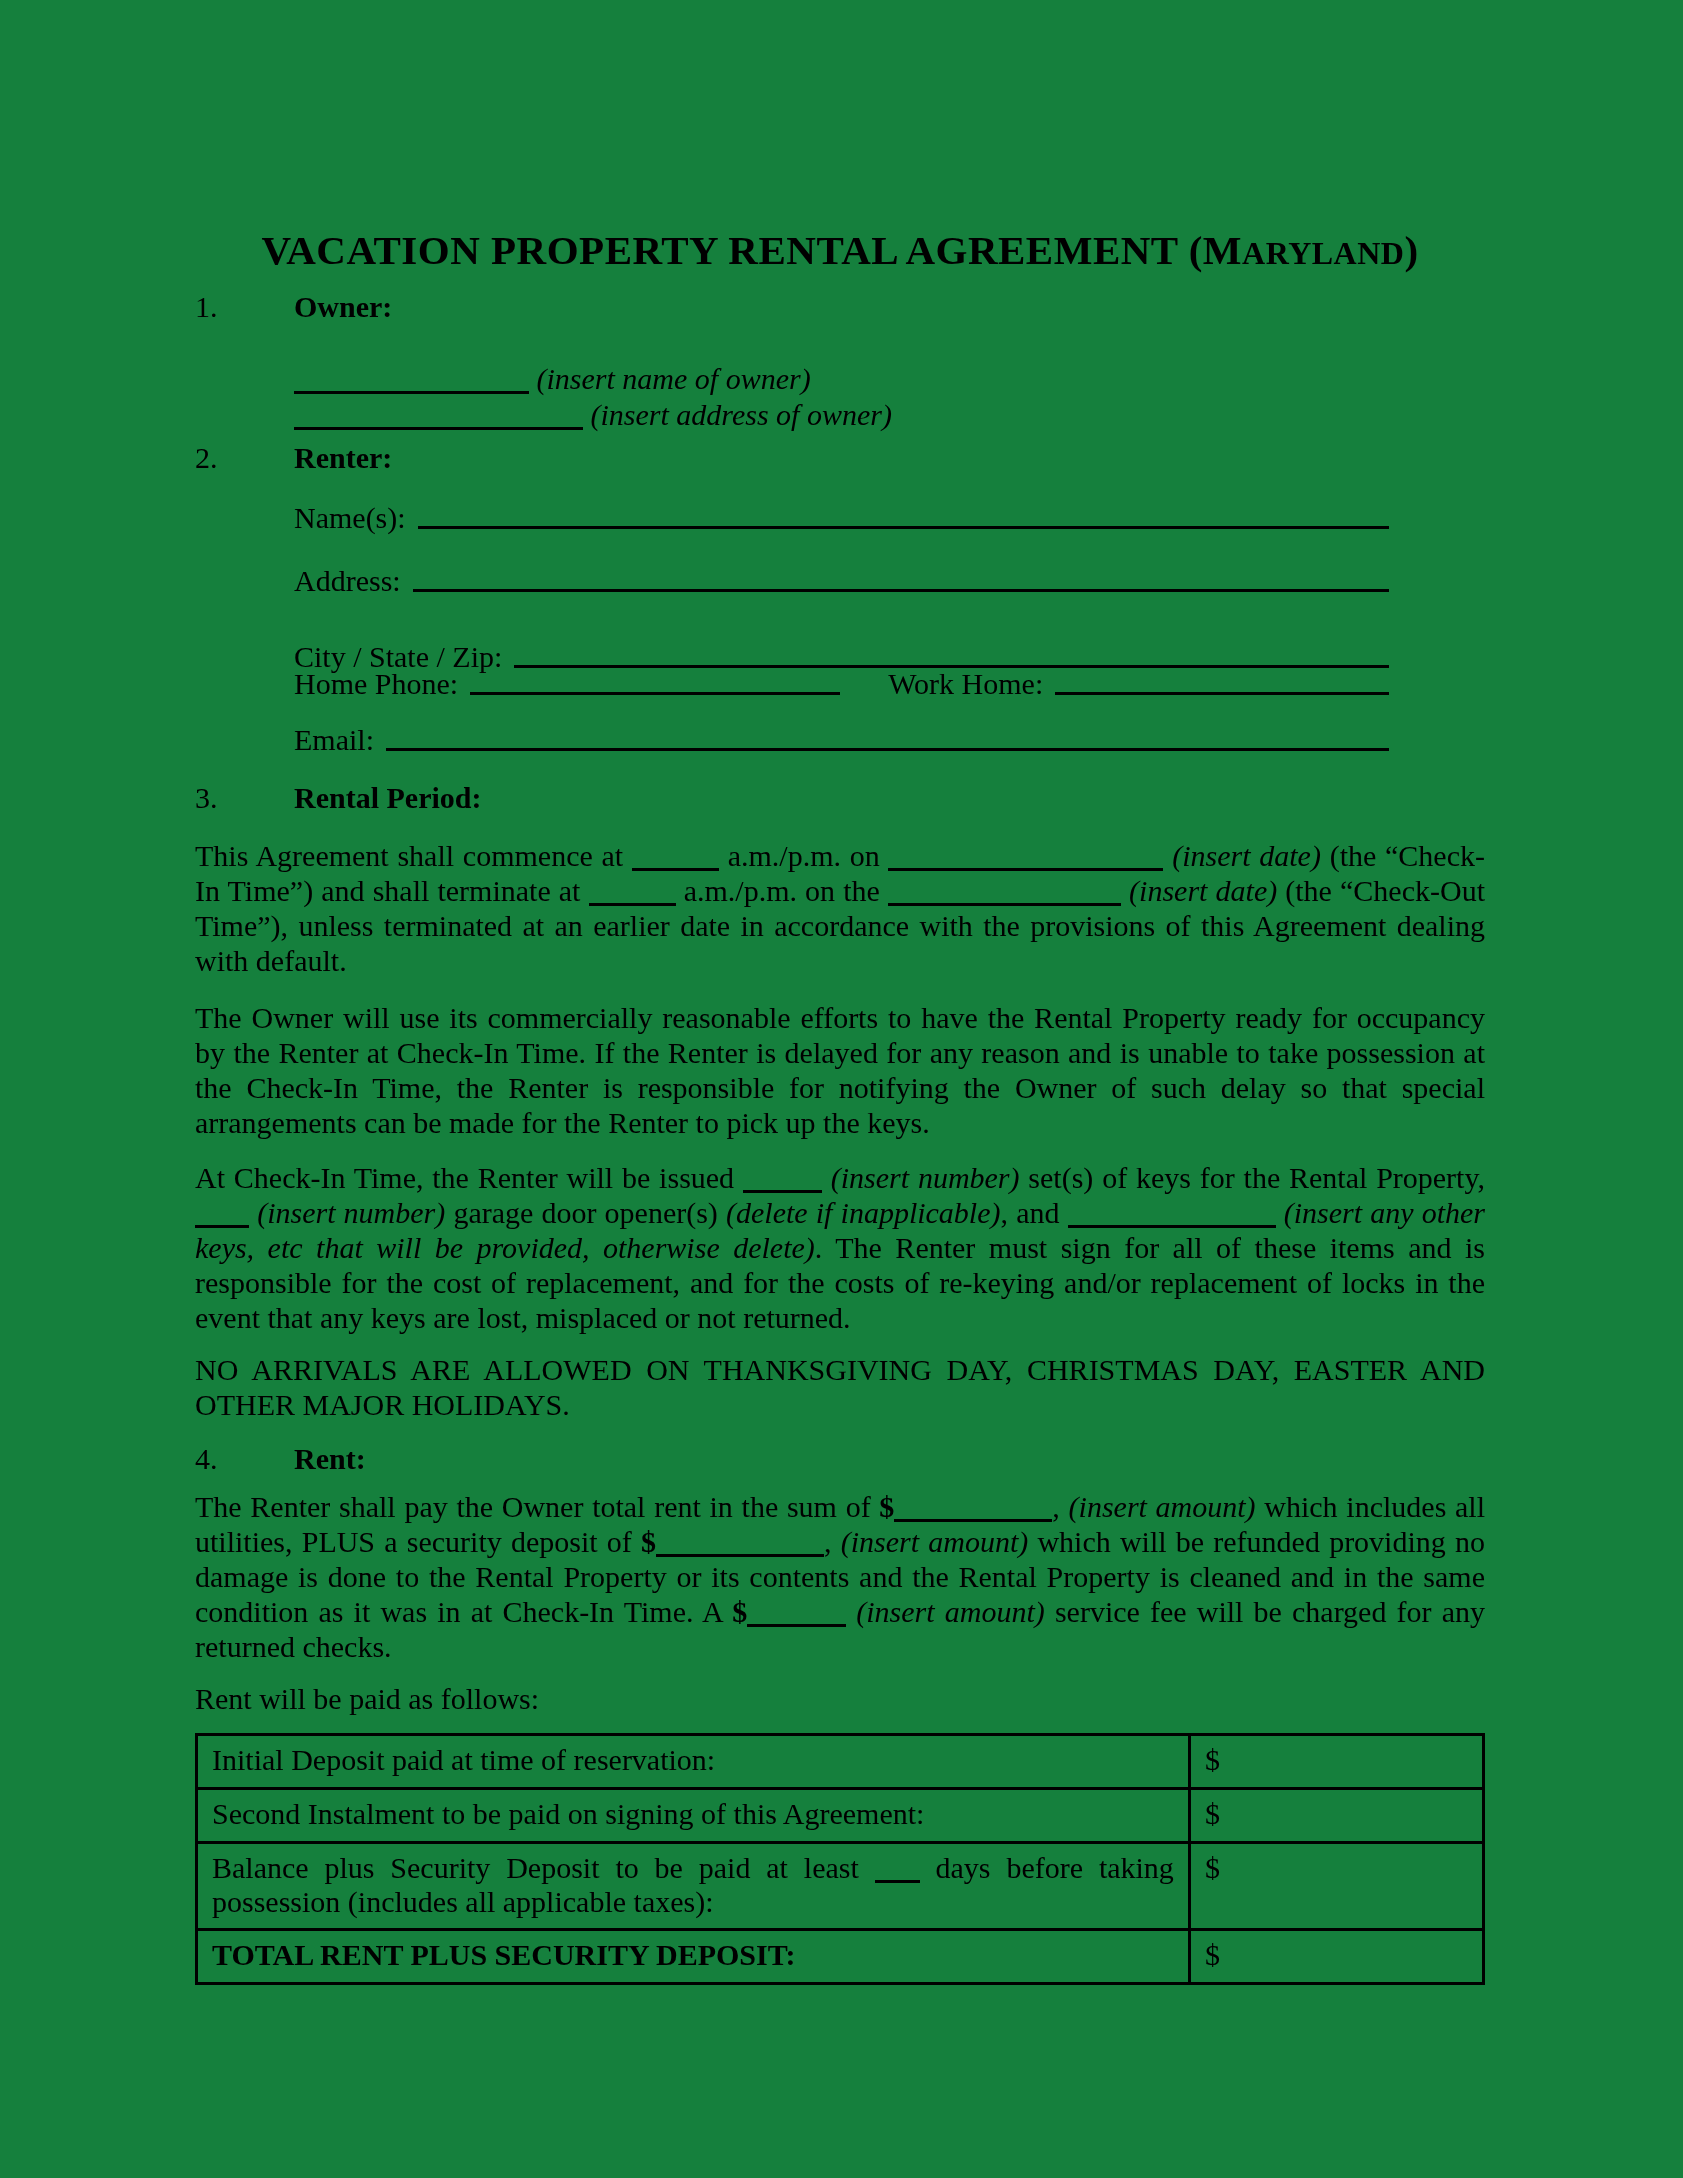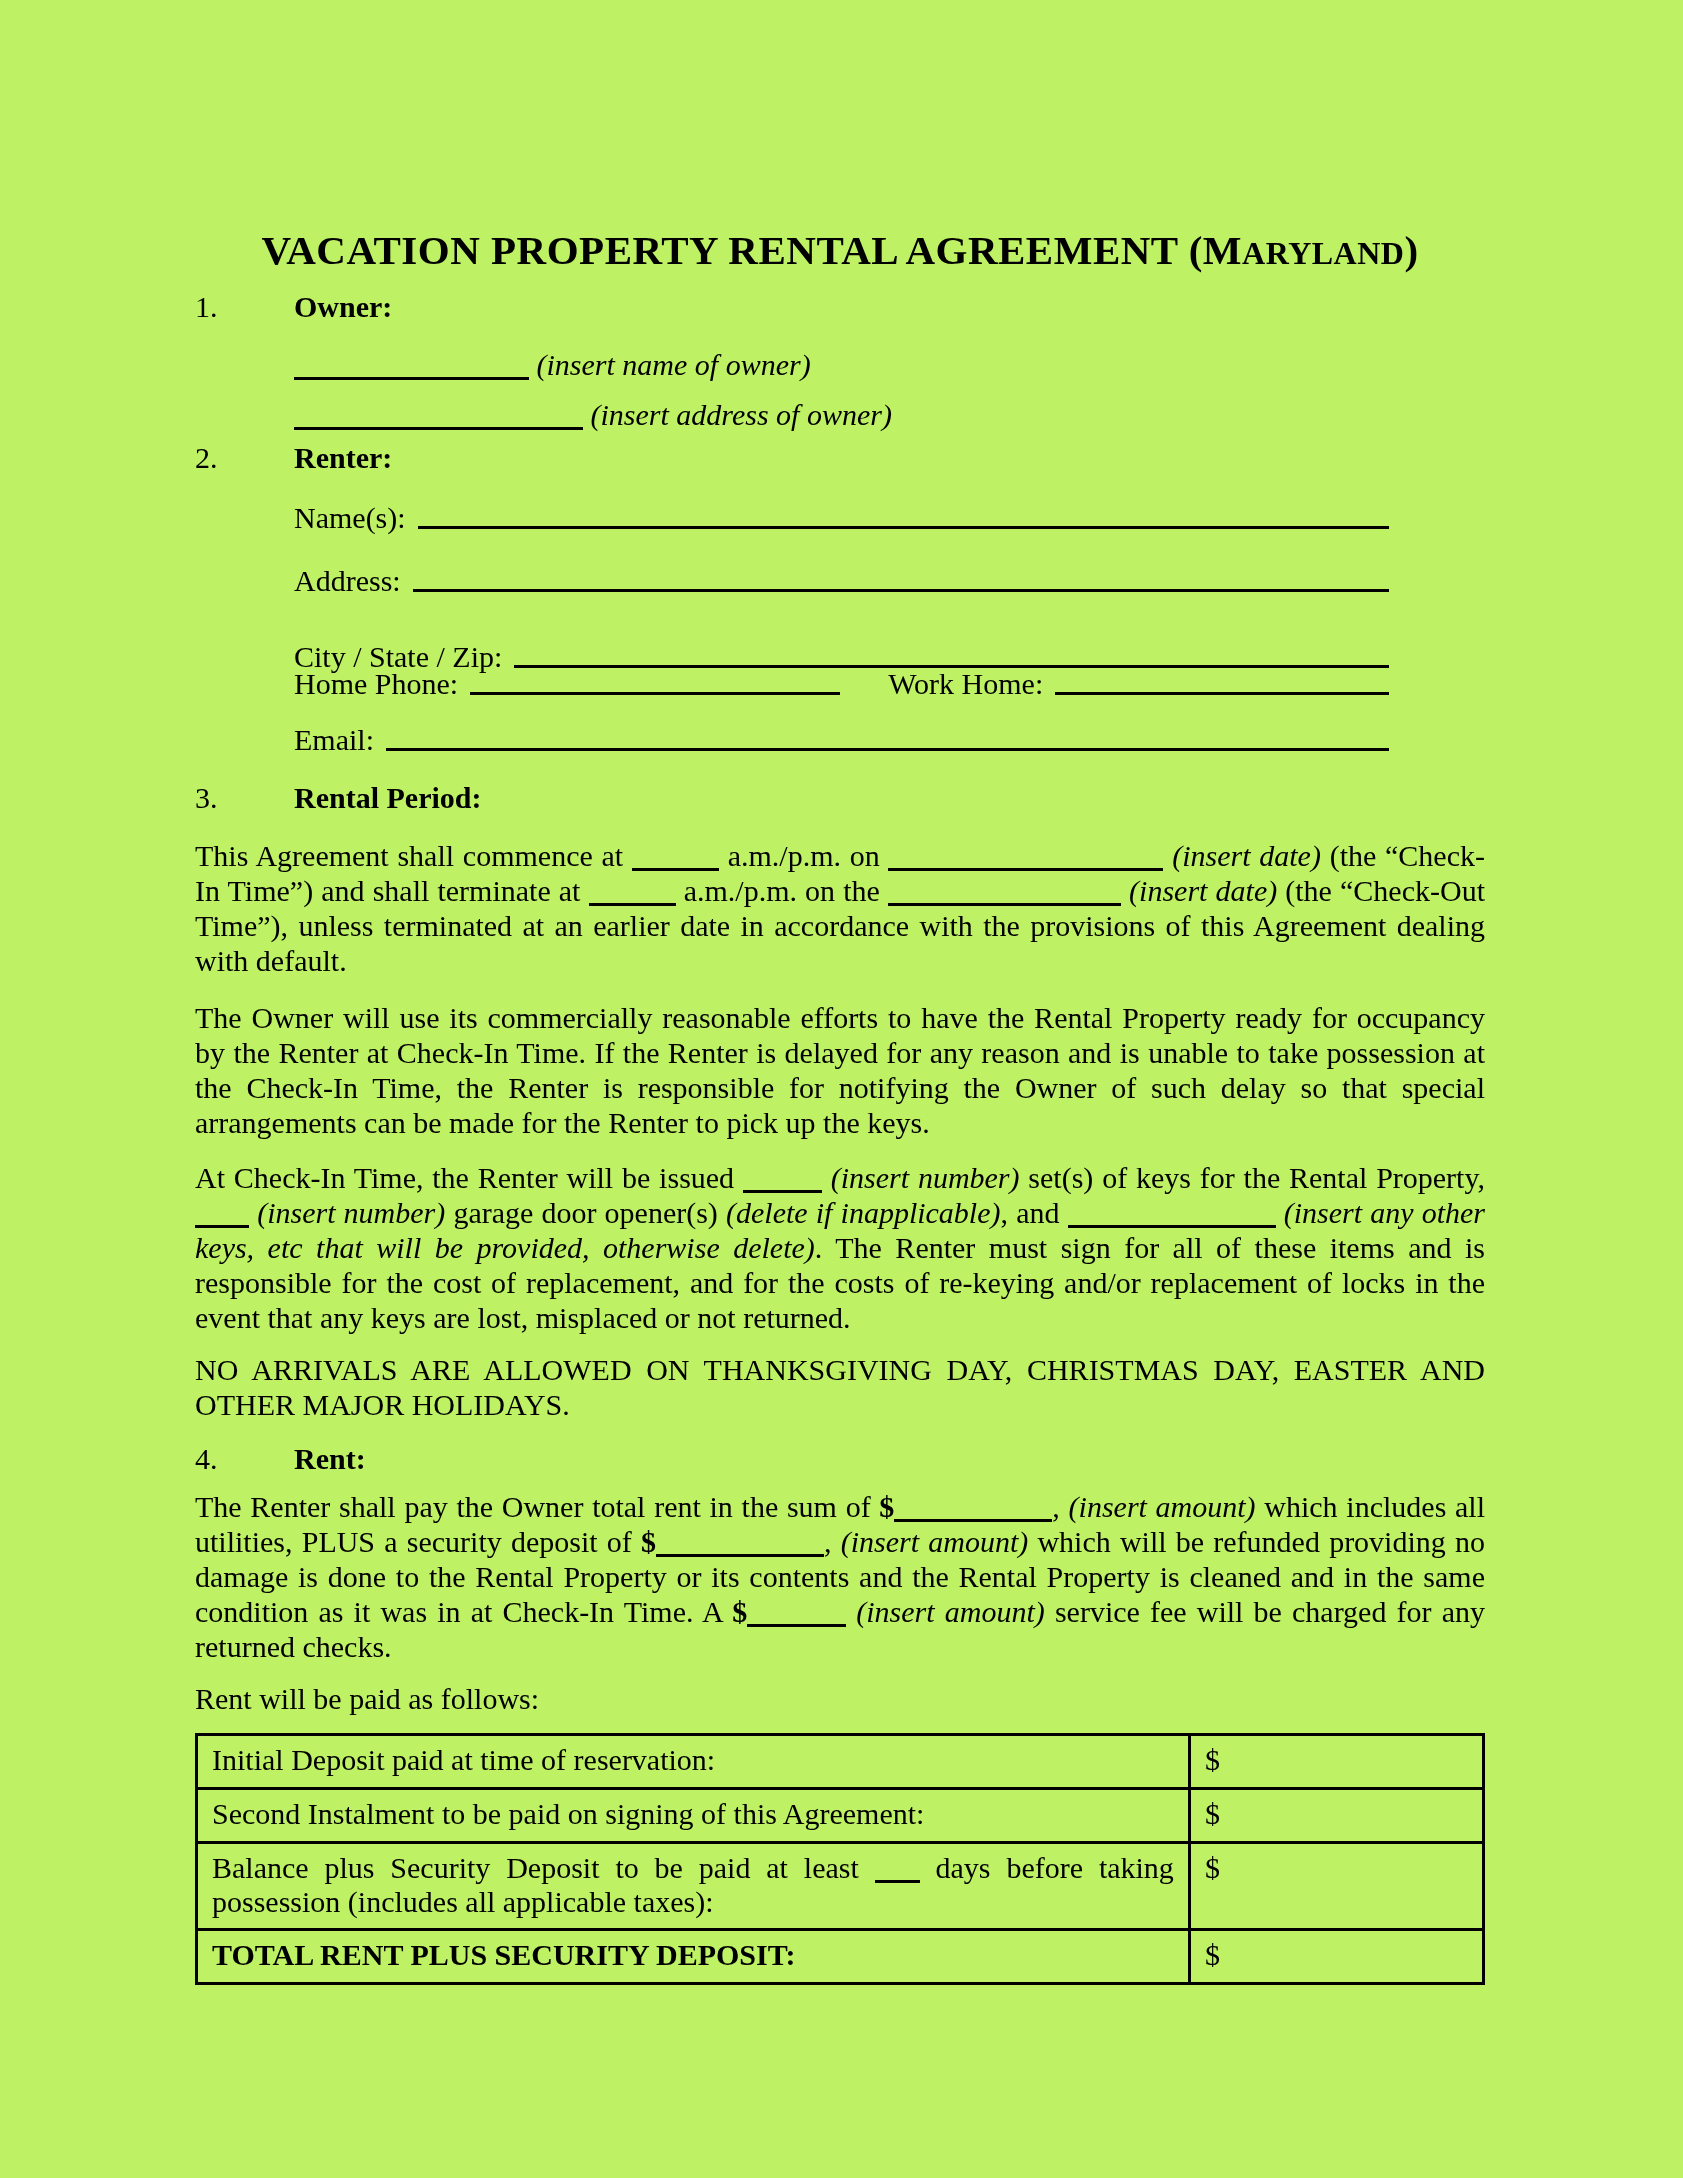--- a/index.html
+++ b/index.html
@@ -4,21 +4,21 @@
 <style>
   html, body {
     margin: 0;
     padding: 0;
     background: #ffffff;
   }
   .page {
     position: relative;
     width: 1683px;
     height: 2178px;
-    background: #bef264;
+    background: #15803d;
     font-family: "Liberation Serif", "DejaVu Serif", serif;
     font-size: 30px;
     color: #000000;
     overflow: hidden;
   }
   .content {
     position: absolute;
     left: 195px;
     width: 1290px;
     top: 0;
@@ -97,21 +97,21 @@
 
 <div class="page">
   <div class="content">
 
     <div class="abs doc-title" style="top:226px;"><span>VACATION PROPERTY RENTAL AGREEMENT (</span><span>M</span><span class="smallcaps">ARYLAND</span><span>)</span></div>
 
     <div class="abs sec-head" style="top:289px;">
       <span class="sec-num">1.</span>
       <span class="sec-label">Owner:</span>
     </div>
-    <div class="abs owner-row" style="top:348px;"><span class="blank" style="width: 235px;"></span> <i>(insert name of owner)</i></div>
+    <div class="abs owner-row" style="top:362px;"><span class="blank" style="width: 235px;"></span> <i>(insert name of owner)</i></div>
     <div class="abs owner-row" style="top:398px;"><span class="blank" style="width: 289px;"></span> <i>(insert address of owner)</i></div>
 
     <div class="abs sec-head" style="top:440px;">
       <span class="sec-num">2.</span>
       <span class="sec-label">Renter:</span>
     </div>
 
     <div class="abs frow" style="top:501px;">
       <span class="flabel">Name(s):</span>
       <span class="fline"></span>

